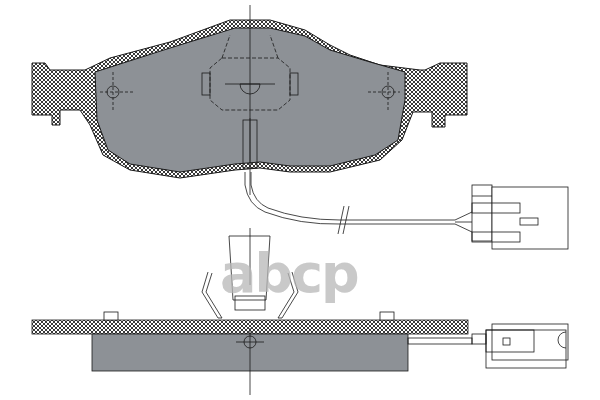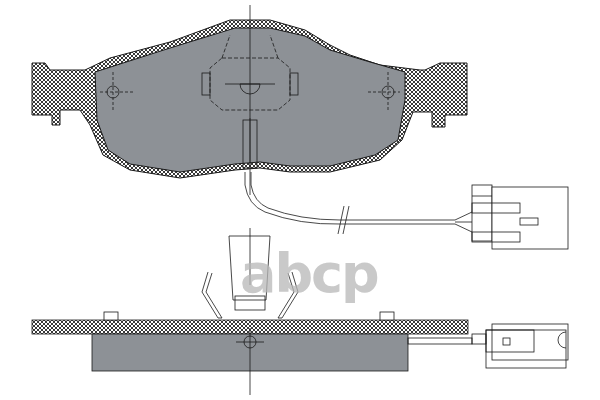--- a/index.html
+++ b/index.html
@@ -1,18 +1,18 @@
 <!DOCTYPE html>
 <html><head>
 <meta charset="utf-8">
 <style>
   html, body { margin: 0; padding: 0; background: #ffffff; }
   body { width: 600px; height: 400px; position: relative; overflow: hidden; font-family: "Liberation Sans", sans-serif; }
   #drawing { position: absolute; left: 0; top: 0; width: 600px; height: 400px; }
-  .watermark { position: absolute; left: 240px; top: 242px; font-family: "DejaVu Sans", sans-serif; font-size: 54px; font-weight: bold; color: #b8b8b8; opacity: 0.75; letter-spacing: -2px; pointer-events: none; }
+  .watermark { position: absolute; left: 220px; top: 242px; font-family: "DejaVu Sans", sans-serif; font-size: 54px; font-weight: bold; color: #b8b8b8; opacity: 0.75; letter-spacing: -2px; pointer-events: none; }
 </style>
 </head>
 <body>
 
 <svg id="drawing" viewBox="0 0 600 400" xmlns="http://www.w3.org/2000/svg">
   <defs>
     <pattern id="hatch" width="4" height="4" patternUnits="userSpaceOnUse">
       <rect width="4" height="4" fill="#ffffff"></rect>
       <path d="M0,0 L4,4 M4,0 L0,4" stroke="#222" stroke-width="0.9"></path>
     </pattern>

